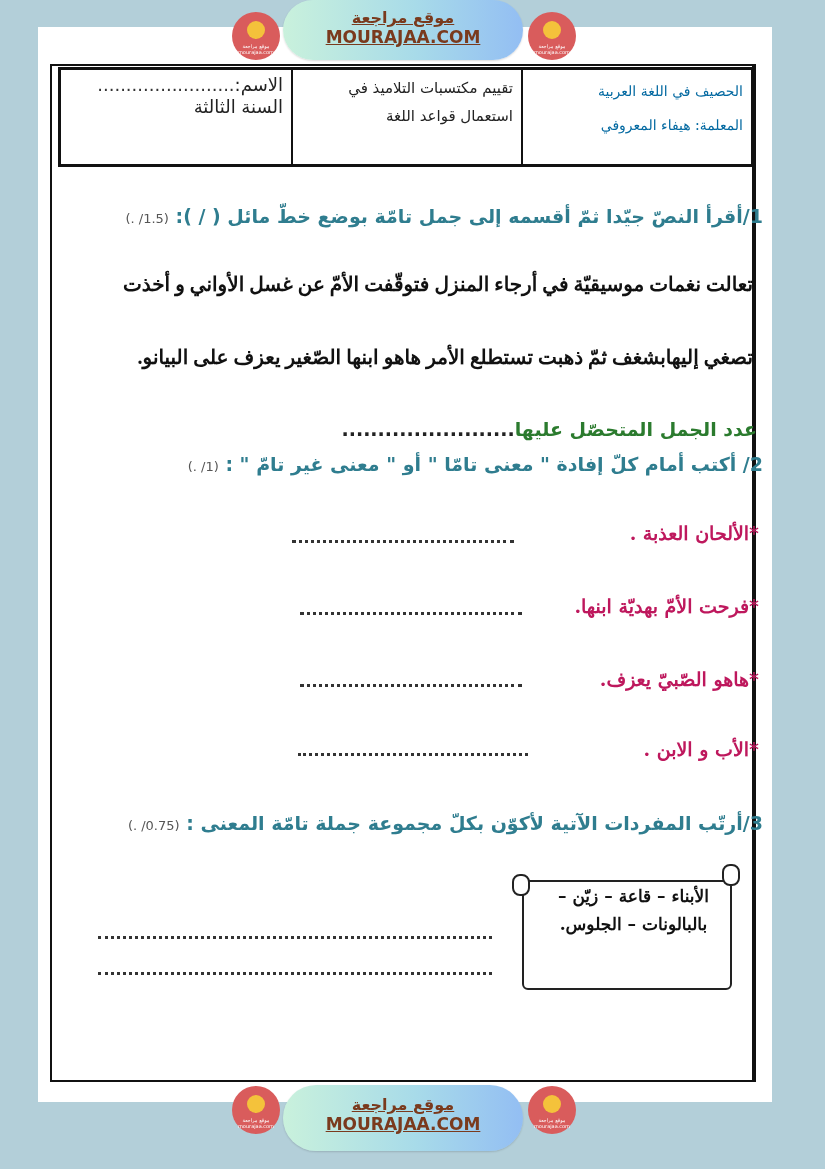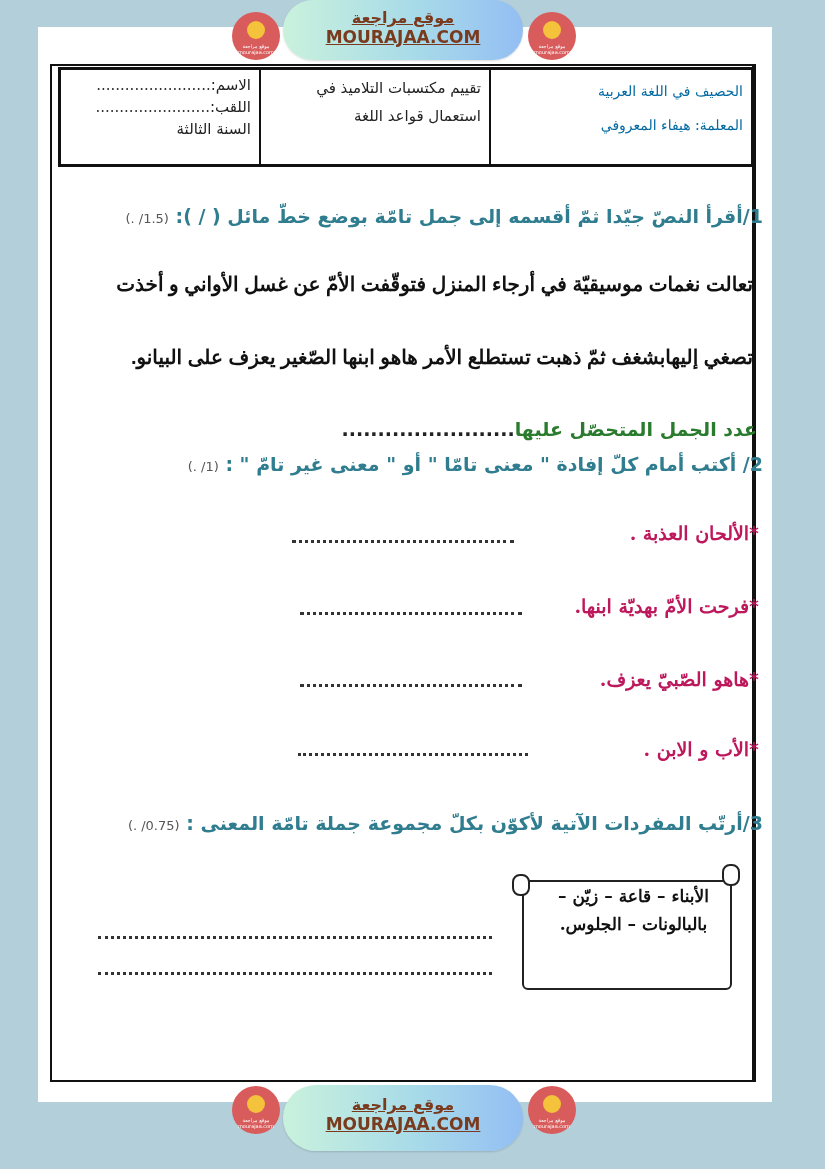--- a/index.html
+++ b/index.html
@@ -2,28 +2,28 @@
 <html><head>
 <meta charset="utf-8">
 <style>
   html,body{margin:0;padding:0;}
   body{width:825px;height:1169px;background:#b3cfd9;position:relative;overflow:hidden;font-family:"DejaVu Sans",sans-serif;}
   .page{position:absolute;left:38px;top:27px;width:734px;height:1075px;background:#fff;}
   .frame{position:absolute;left:50px;top:64px;width:706px;height:1018px;border:2px solid #111;border-right-width:4px;box-sizing:border-box;}
   .hdr{position:absolute;left:58px;top:67px;width:696px;height:100px;border:3px solid #111;box-sizing:border-box;display:flex;direction:ltr;}
   .hdr .cell{box-sizing:border-box;border-left:2px solid #111;padding:4px 8px;direction:rtl;}
   .hdr .cell:first-child{border-left:none;}
-  .c-student{width:198px;font-family:"DejaVu Sans",sans-serif;font-size:15px;color:#222;line-height:22px;}
+  .c-student{width:230px;font-family:"DejaVu Sans",sans-serif;font-size:18px;color:#222;line-height:22px;}
   .c-title{width:230px;font-size:15px;color:#222;line-height:28px;text-align:right;}
   .c-school{flex:1;font-size:14px;color:#0369a1;line-height:34px;text-align:right;font-family:"DejaVu Serif",serif;}
   .dots{letter-spacing:1px;color:#333;}
   .q{position:absolute;direction:rtl;text-align:right;white-space:nowrap;}
   .qtitle{font-family:"DejaVu Sans",sans-serif;font-weight:bold;font-size:19px;color:#2f7d8f;}
   .score{font-size:13px;color:#555;font-weight:normal;}
-  .body-text{font-family:Liberation Sans, sans-serif;font-size:20px;color:#111;font-weight:bold;}
+  .body-text{font-family:Liberation Serif, serif;font-size:20px;color:#111;font-weight:bold;}
   .green{color:#2b7b2e;font-weight:bold;font-size:19px;}
   .item{font-family:"DejaVu Serif",serif;font-size:19px;color:#be185d;font-weight:bold;}
   .dotline{position:absolute;border-bottom:3px dotted #333;height:0;}
   .scroll{position:absolute;left:510px;top:872px;width:230px;height:125px;}
   .scroll .body{position:absolute;left:12px;top:8px;width:210px;height:110px;border:2px solid #222;border-radius:6px;background:#fff;box-sizing:border-box;}
   .scroll .curl{position:absolute;width:14px;height:18px;border:2px solid #222;border-radius:8px;background:#fff;}
   .scroll .txt{position:absolute;left:14px;top:10px;width:205px;text-align:center;direction:rtl;font-family:"DejaVu Serif",serif;font-size:17px;line-height:28px;font-weight:bold;color:#111;padding-left:7px;}
   .badge{position:absolute;width:240px;height:60px;border-radius:30px;background:linear-gradient(90deg,#c9f1dc,#a8dbe9 55%,#93bef3);text-align:center;box-shadow:0 1px 2px rgba(0,0,0,.15);}
   .badge .ar{font-size:16px;font-weight:bold;color:#7a3a1d;text-decoration:underline;margin-top:8px;direction:rtl;}
   .badge .en{font-size:17px;font-weight:bold;color:#7a3a1d;text-decoration:underline;}
@@ -46,21 +46,20 @@
   <div class="en">MOURAJAA.COM</div>
 </div>
 <div class="logo" style="left:528px;top:12px;">
     <div class="inner"></div>
     <div class="small">موقع مراجعة mourajaa.com</div>
   </div>
 
 <div class="hdr">
   <div class="cell c-student">
     <div><span>الاسم:</span><span class="dots">........................</span></div>
-    <div><span>اللقب:</span><span class="dots">........................</span></div>
     <div>السنة الثالثة</div>
   </div>
   <div class="cell c-title">
     <div>تقييم مكتسبات التلاميذ في</div>
     <div>استعمال قواعد اللغة</div>
   </div>
   <div class="cell c-school">
     <div>الحصيف في اللغة العربية</div>
     <div>المعلمة: هيفاء المعروفي</div>
   </div>

